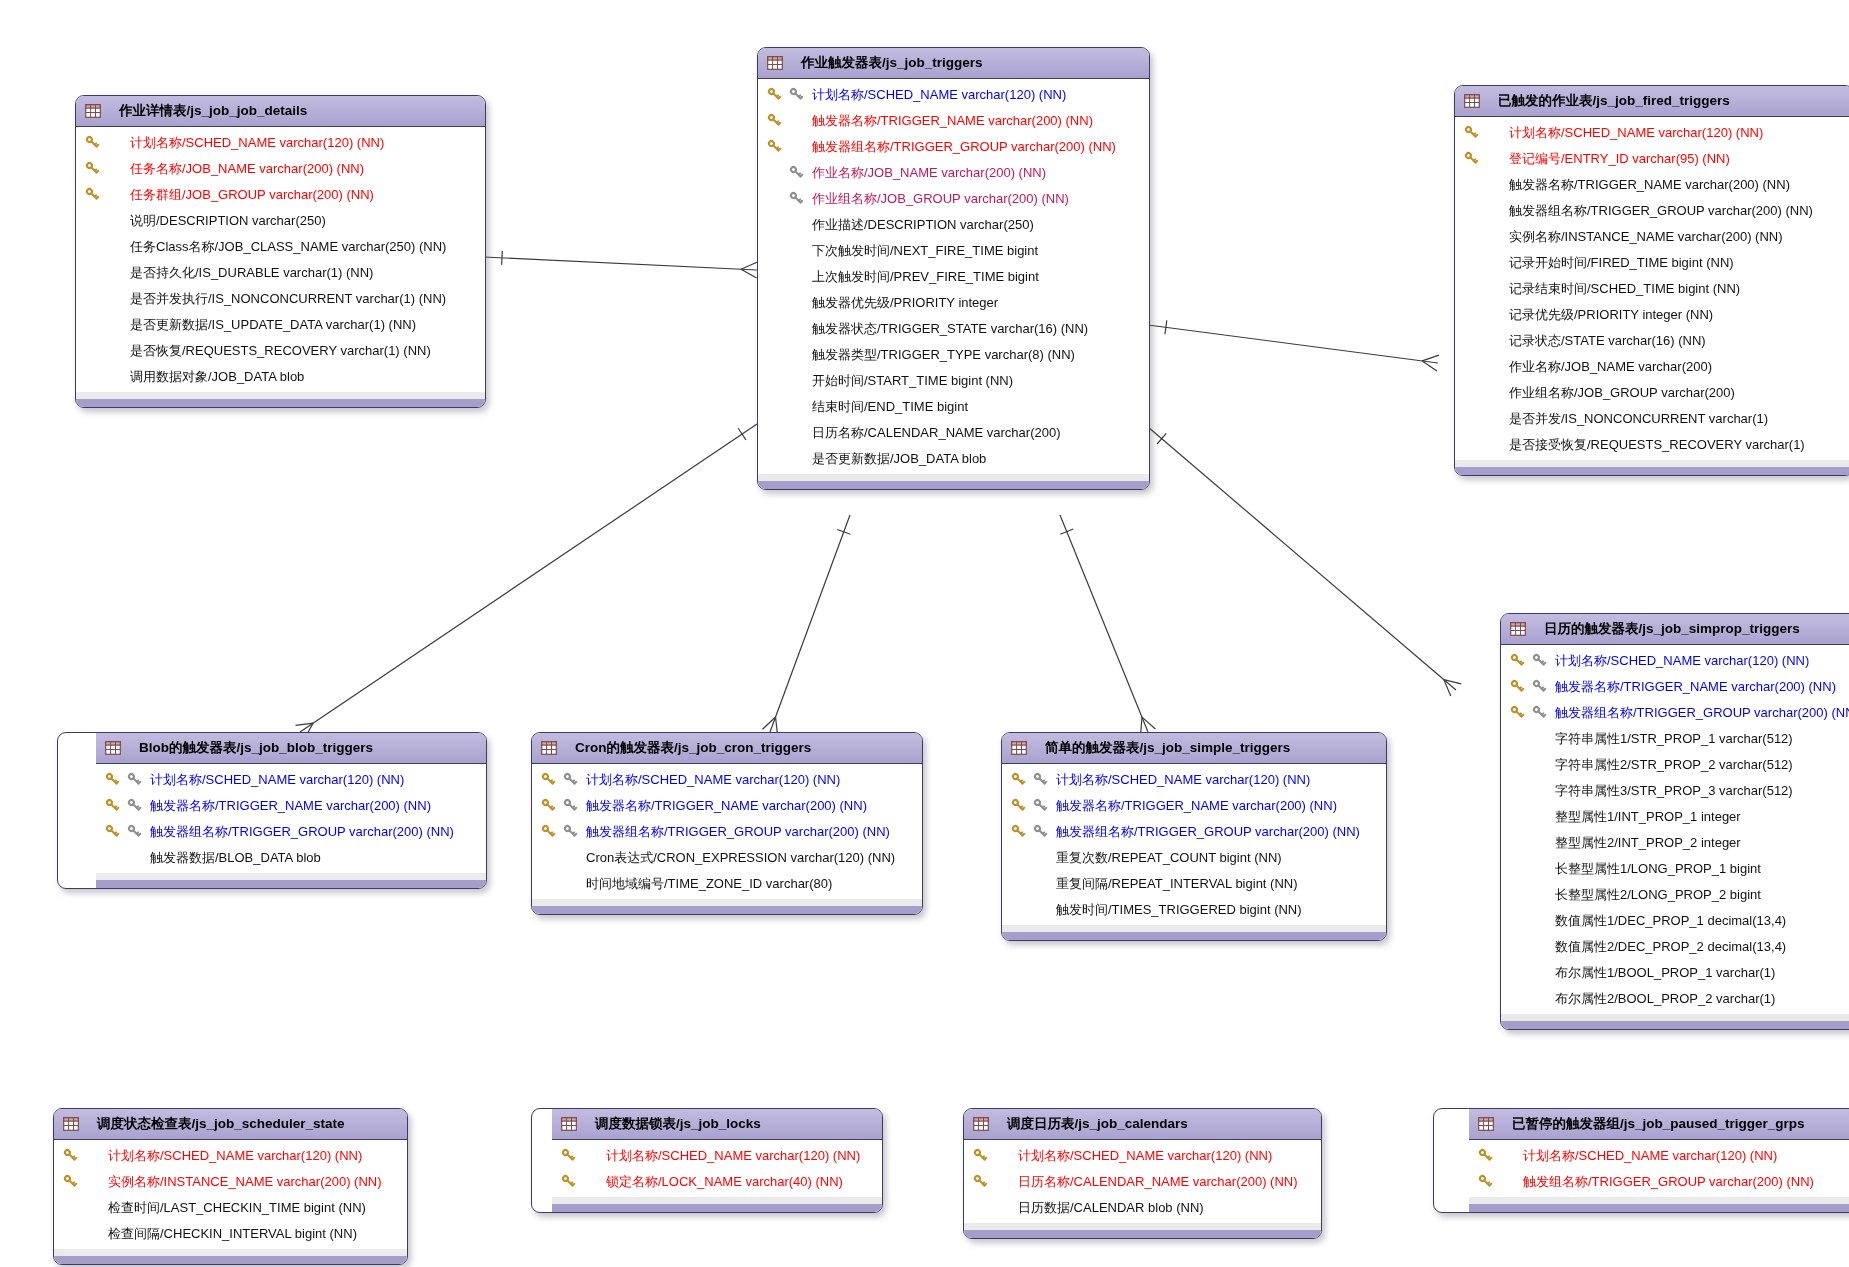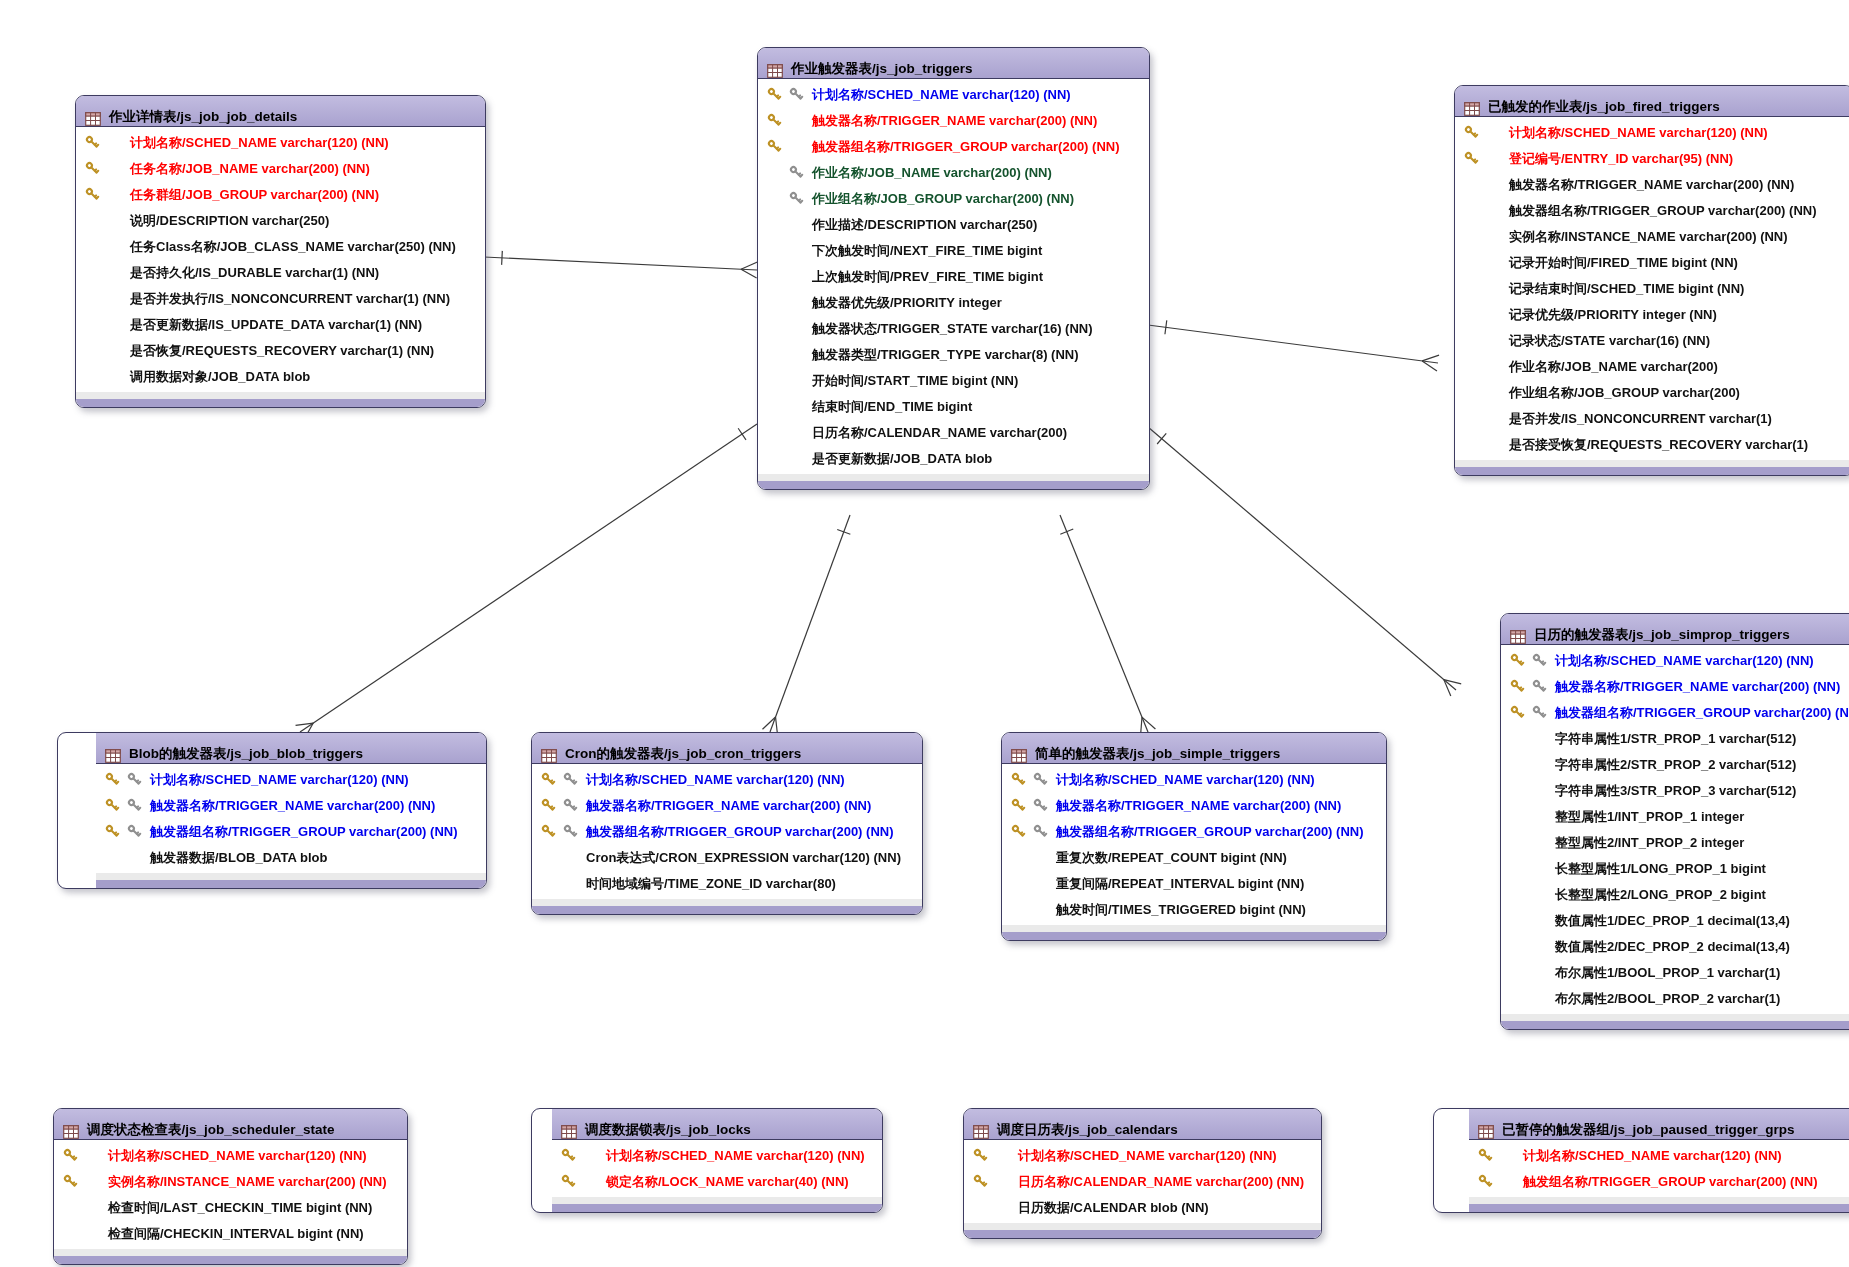--- a/index.html
+++ b/index.html
@@ -8,34 +8,34 @@
     font-family:"Liberation Sans","DejaVu Sans",sans-serif;
   }
   #rel-layer{position:absolute;left:0;top:0;z-index:0;}
   .etable{
     position:absolute;z-index:1;background:#ffffff;
     border:1.6px solid #3D3B60;border-radius:9px;
     box-shadow:3px 4px 6px rgba(90,90,110,0.35);
     display:flex;flex-direction:column;overflow:hidden;
   }
   .thead{
-    height:30px;flex:0 0 30px;display:flex;align-items:flex-end;gap:8px;
+    height:30px;flex:0 0 30px;display:flex;align-items:center;gap:18px;
     padding:0 9px;border-bottom:1.3px solid #3D3B60;
     background:linear-gradient(#C2BCE0,#A9A2CF);
     font-size:13.5px;font-weight:bold;color:#000;white-space:nowrap;
   }
-  .tbody{padding-top:3px;font-weight:bold;}
+  .tbody{padding-top:3px;}
   .trow{position:relative;height:26px;line-height:26px;font-size:13px;white-space:nowrap;}
   .trow .txt{margin-left:54px;}
   .key{position:absolute;top:4px;width:17px;height:17px;}
   .key.k1{left:8px;}
   .key.k2{left:30px;}
   .c-red{color:#FF0000;}
   .c-blue{color:#0000EE;}
-  .c-green{color:#14532d;}
+  .c-green{color:#be185d;}
   .c-black{color:#111111;}
   .tfoot{margin-top:2px;height:15px;flex:0 0 15px;background:#EAEAEA;position:relative;}
   .tfoot::after{content:"";position:absolute;left:0;right:0;bottom:0;height:8px;background:#A59ECB;}
 </style>
 </head>
 <body>
 
 <div id="stage">
   <svg id="rel-layer" width="1849" height="1267">
       <g stroke="#3A3A3A" stroke-width="1.2" fill="none">

